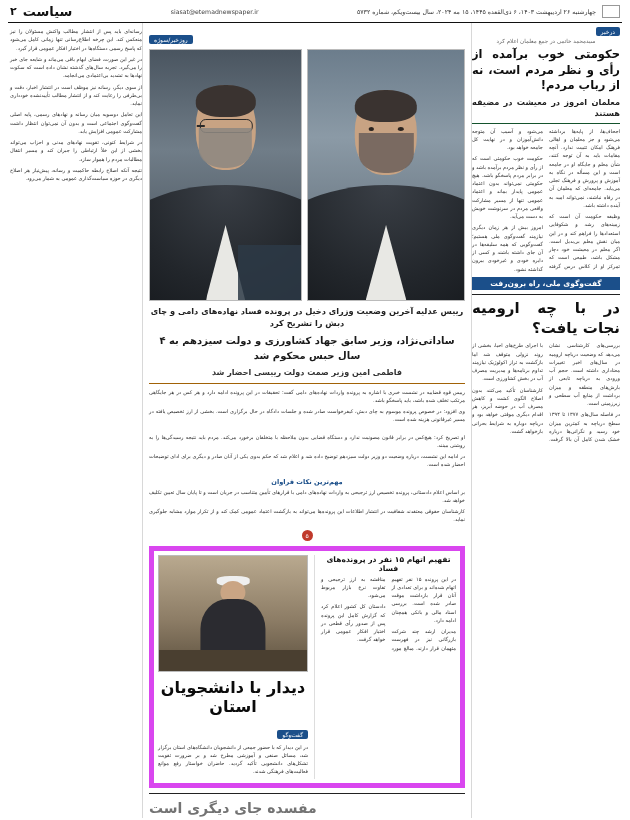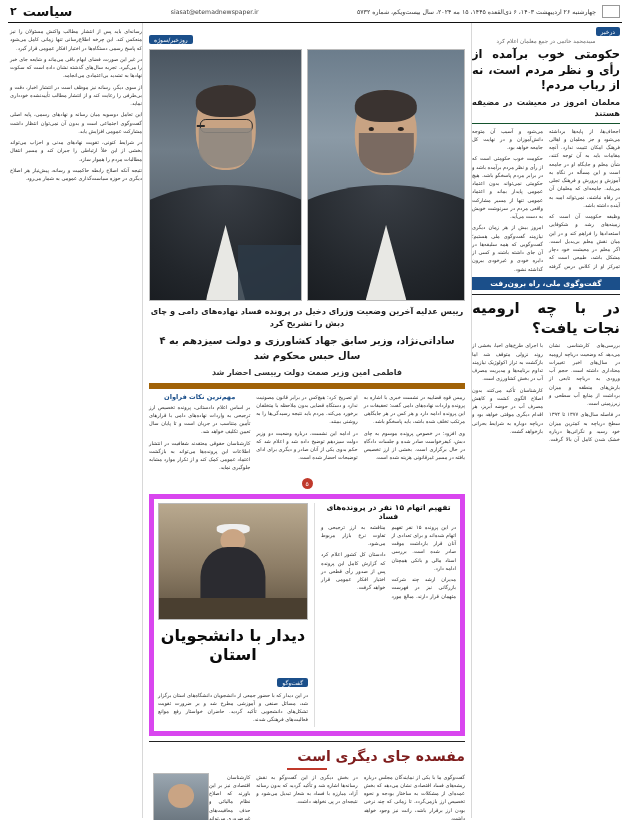--- a/index.html
+++ b/index.html
@@ -67,39 +67,39 @@
   .eye{position:absolute;width:9%;height:4%;background:#2b2420;border-radius:50%;top:44%;}
   .eye.l{left:22%;}.eye.r{right:22%;}
   .p2 .glasses{position:absolute;top:40%;left:8%;width:84%;height:14%;border:1.2px solid #2a2a2a;border-radius:6px;}
   .p2 .glasses:after{content:"";position:absolute;top:45%;left:-8%;width:16%;height:1.2px;background:#2a2a2a;}
   .podium{position:absolute;bottom:0;right:0;width:42%;height:22%;background:#2d3a46;opacity:.85;}
 
   
   .lede{font-size:8.2px;font-weight:bold;text-align:center;line-height:1.5;color:#222;margin:3px 0;}
   .headline{font-size:21px;font-weight:bold;text-align:center;color:#0b0b0b;margin:3px 0 4px 0;letter-spacing:-0.5px;}
   .subhead{font-size:10px;font-weight:bold;text-align:center;line-height:1.5;color:#1a1a1a;margin:2px 0 4px 0;}
-  .subhead2{font-size:8px;font-weight:bold;text-align:center;line-height:1.5;color:#333;margin:2px 0 4px 0;border-bottom:6px solid #a16207;padding-bottom:4px;}
-  .mid-cols{display:flex;gap:6px;}
+  .subhead2{font-size:8px;font-weight:bold;text-align:center;line-height:1.5;color:#333;margin:2px 0 4px 0;border-bottom:1px solid #a16207;padding-bottom:4px;}
+  .mid-cols{display:flex;gap:6px;flex-direction:column;}
   .mid-cols .c{flex:1;}
   .boxhead{font-size:6.6px;font-weight:bold;text-align:center;color:#1b4f8a;margin-bottom:2px;}
   .circle-num{width:11px;height:11px;border-radius:50%;background:#c0392b;color:#fff;font-size:6px;display:flex;align-items:center;justify-content:center;margin:3px auto;}
 
   
   .featbox{border:5px solid #d946ef;margin-top:5px;padding:4px;display:flex;gap:6px;}
   .feat-photo{width:148px;height:115px;border:1px solid #bbb;position:relative;overflow:hidden;background:linear-gradient(180deg,#b9a98f 0%,#8d7d66 55%,#5d513f 100%);}
   .feat-photo .figure{position:absolute;bottom:0;left:50%;transform:translateX(-50%);width:44%;height:62%;background:#2b2b30;border-radius:42% 42% 0 0;}
   .feat-photo .fhead{position:absolute;bottom:58%;left:50%;transform:translateX(-50%);width:17%;height:20%;background:#caa584;border-radius:50%;}
   .feat-photo .turban{position:absolute;bottom:74%;left:50%;transform:translateX(-50%);width:22%;height:8%;background:#efefef;border-radius:40%;}
   .feat-photo .desk{position:absolute;bottom:0;left:0;width:100%;height:18%;background:#4a3f30;}
   .feat-title{font-size:16px;font-weight:bold;text-align:center;color:#0b0b0b;margin:6px 0;letter-spacing:-0.4px;}
   .tag-blue{background:#1b4f8a;color:#fff;font-size:6px;padding:1px 5px;display:inline-block;border-radius:2px;}
 
   
   .bottom{border-top:1px solid #222;margin-top:5px;padding-top:4px;}
-  .bot-head{font-size:14px;font-weight:bold;text-align:right;color:#7f1d1d;margin:2px 0 4px 0;}
+  .bot-head{font-size:14px;font-weight:bold;text-align:left;color:#737373;margin:2px 0 4px 0;}
   .bot-cols{display:flex;gap:6px;}
   .bot-cols .c{flex:1;}
   .mug{width:54px;height:62px;border:1px solid #bbb;float:left;margin:0 0 3px 4px;background:linear-gradient(180deg,#9aa6b0,#5d6871);position:relative;overflow:hidden;}
   .mug .mh{position:absolute;top:16%;left:50%;transform:translateX(-50%);width:48%;height:40%;background:#c9a484;border-radius:50%;}
   .redline{height:2px;background:#c0392b;width:40px;margin:3px auto;}
   .vline{width:1px;background:#ddd;}
 </style>
 </head>
 <body>
 

